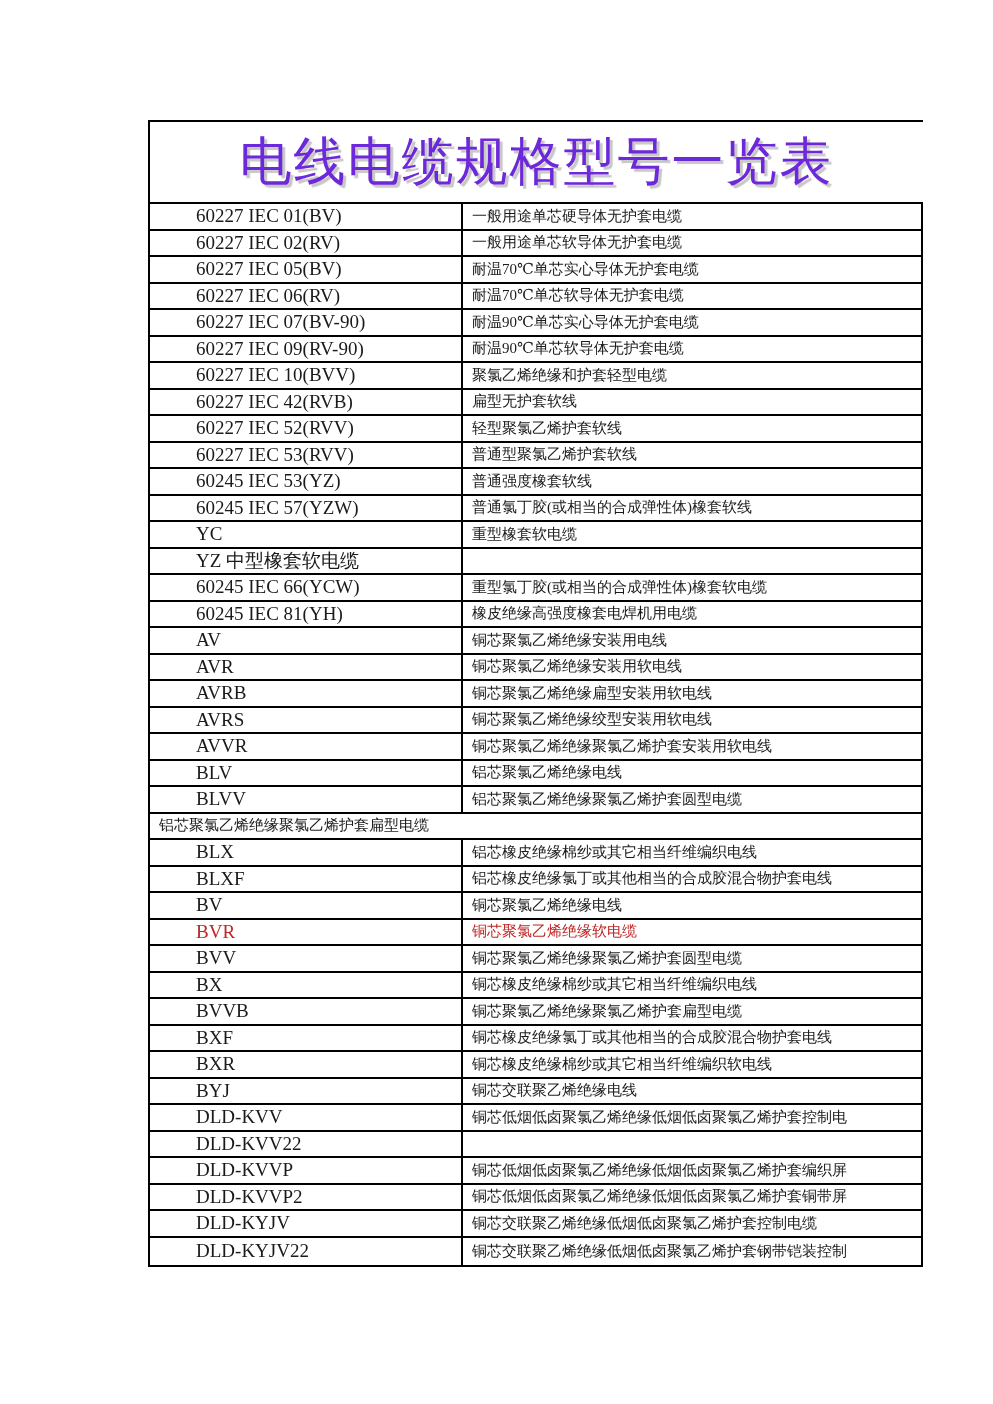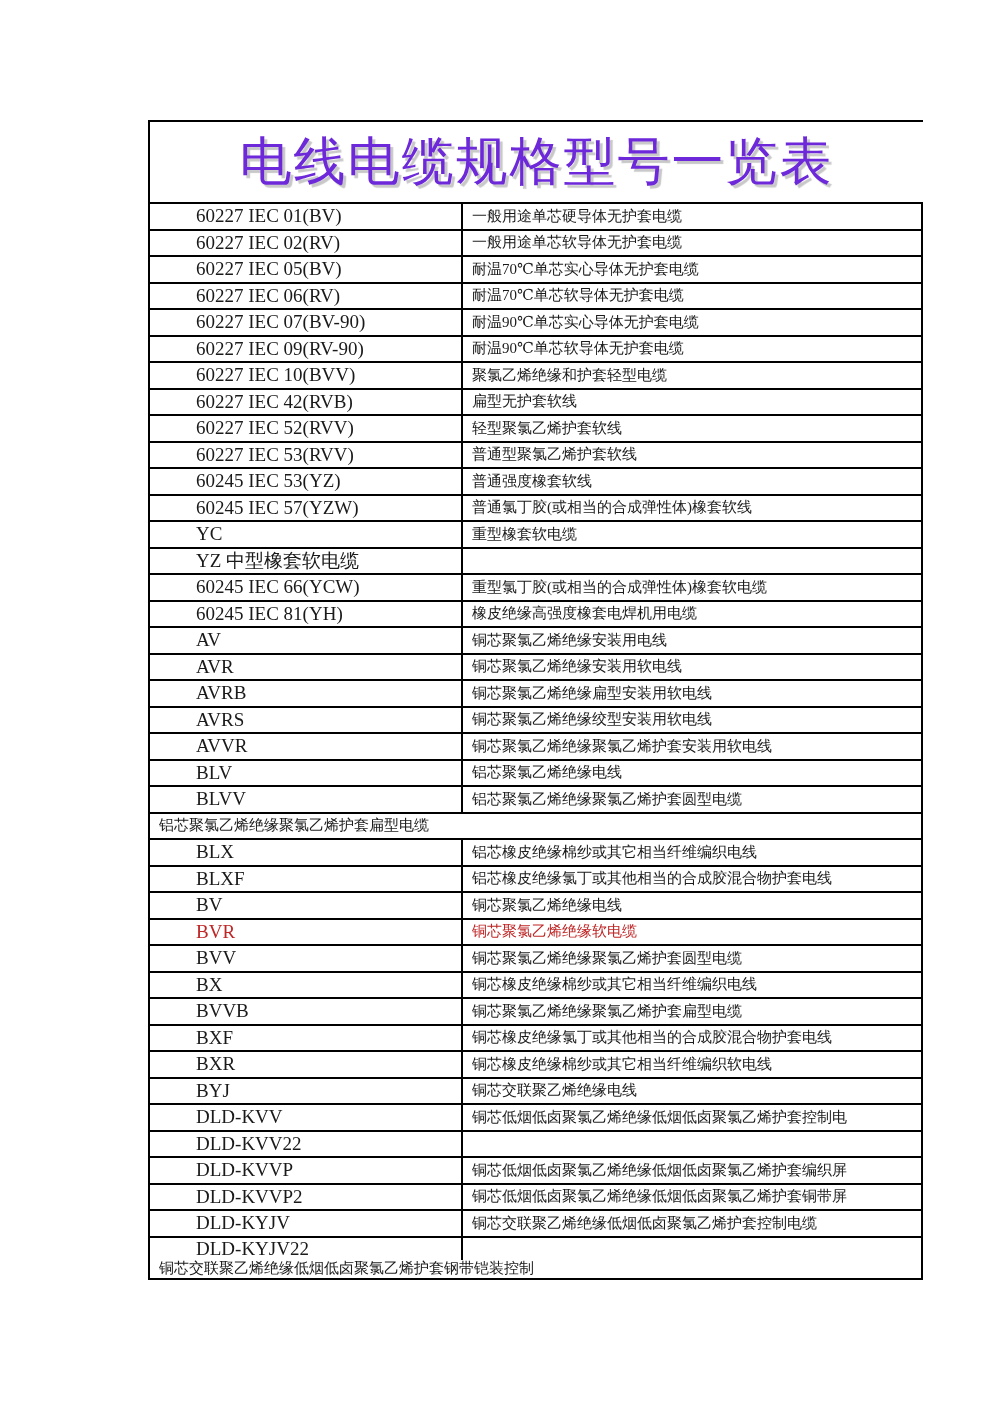--- a/index.html
+++ b/index.html
@@ -44,22 +44,21 @@
     background: #ffffff;
   }
   .row {
     display: flex;
     box-sizing: border-box;
     height: 26.5px;
     border-bottom: 2px solid var(--border, #000);
   }
   .row:last-child {
     border-bottom: none;
-    height: 40px;
-    flex-direction: column;
+    height: 27px;
   }
   .cell {
     box-sizing: border-box;
     display: flex;
     align-items: center;
     overflow: hidden;
     white-space: nowrap;
   }
   .cell.model {
     width: 277px;

